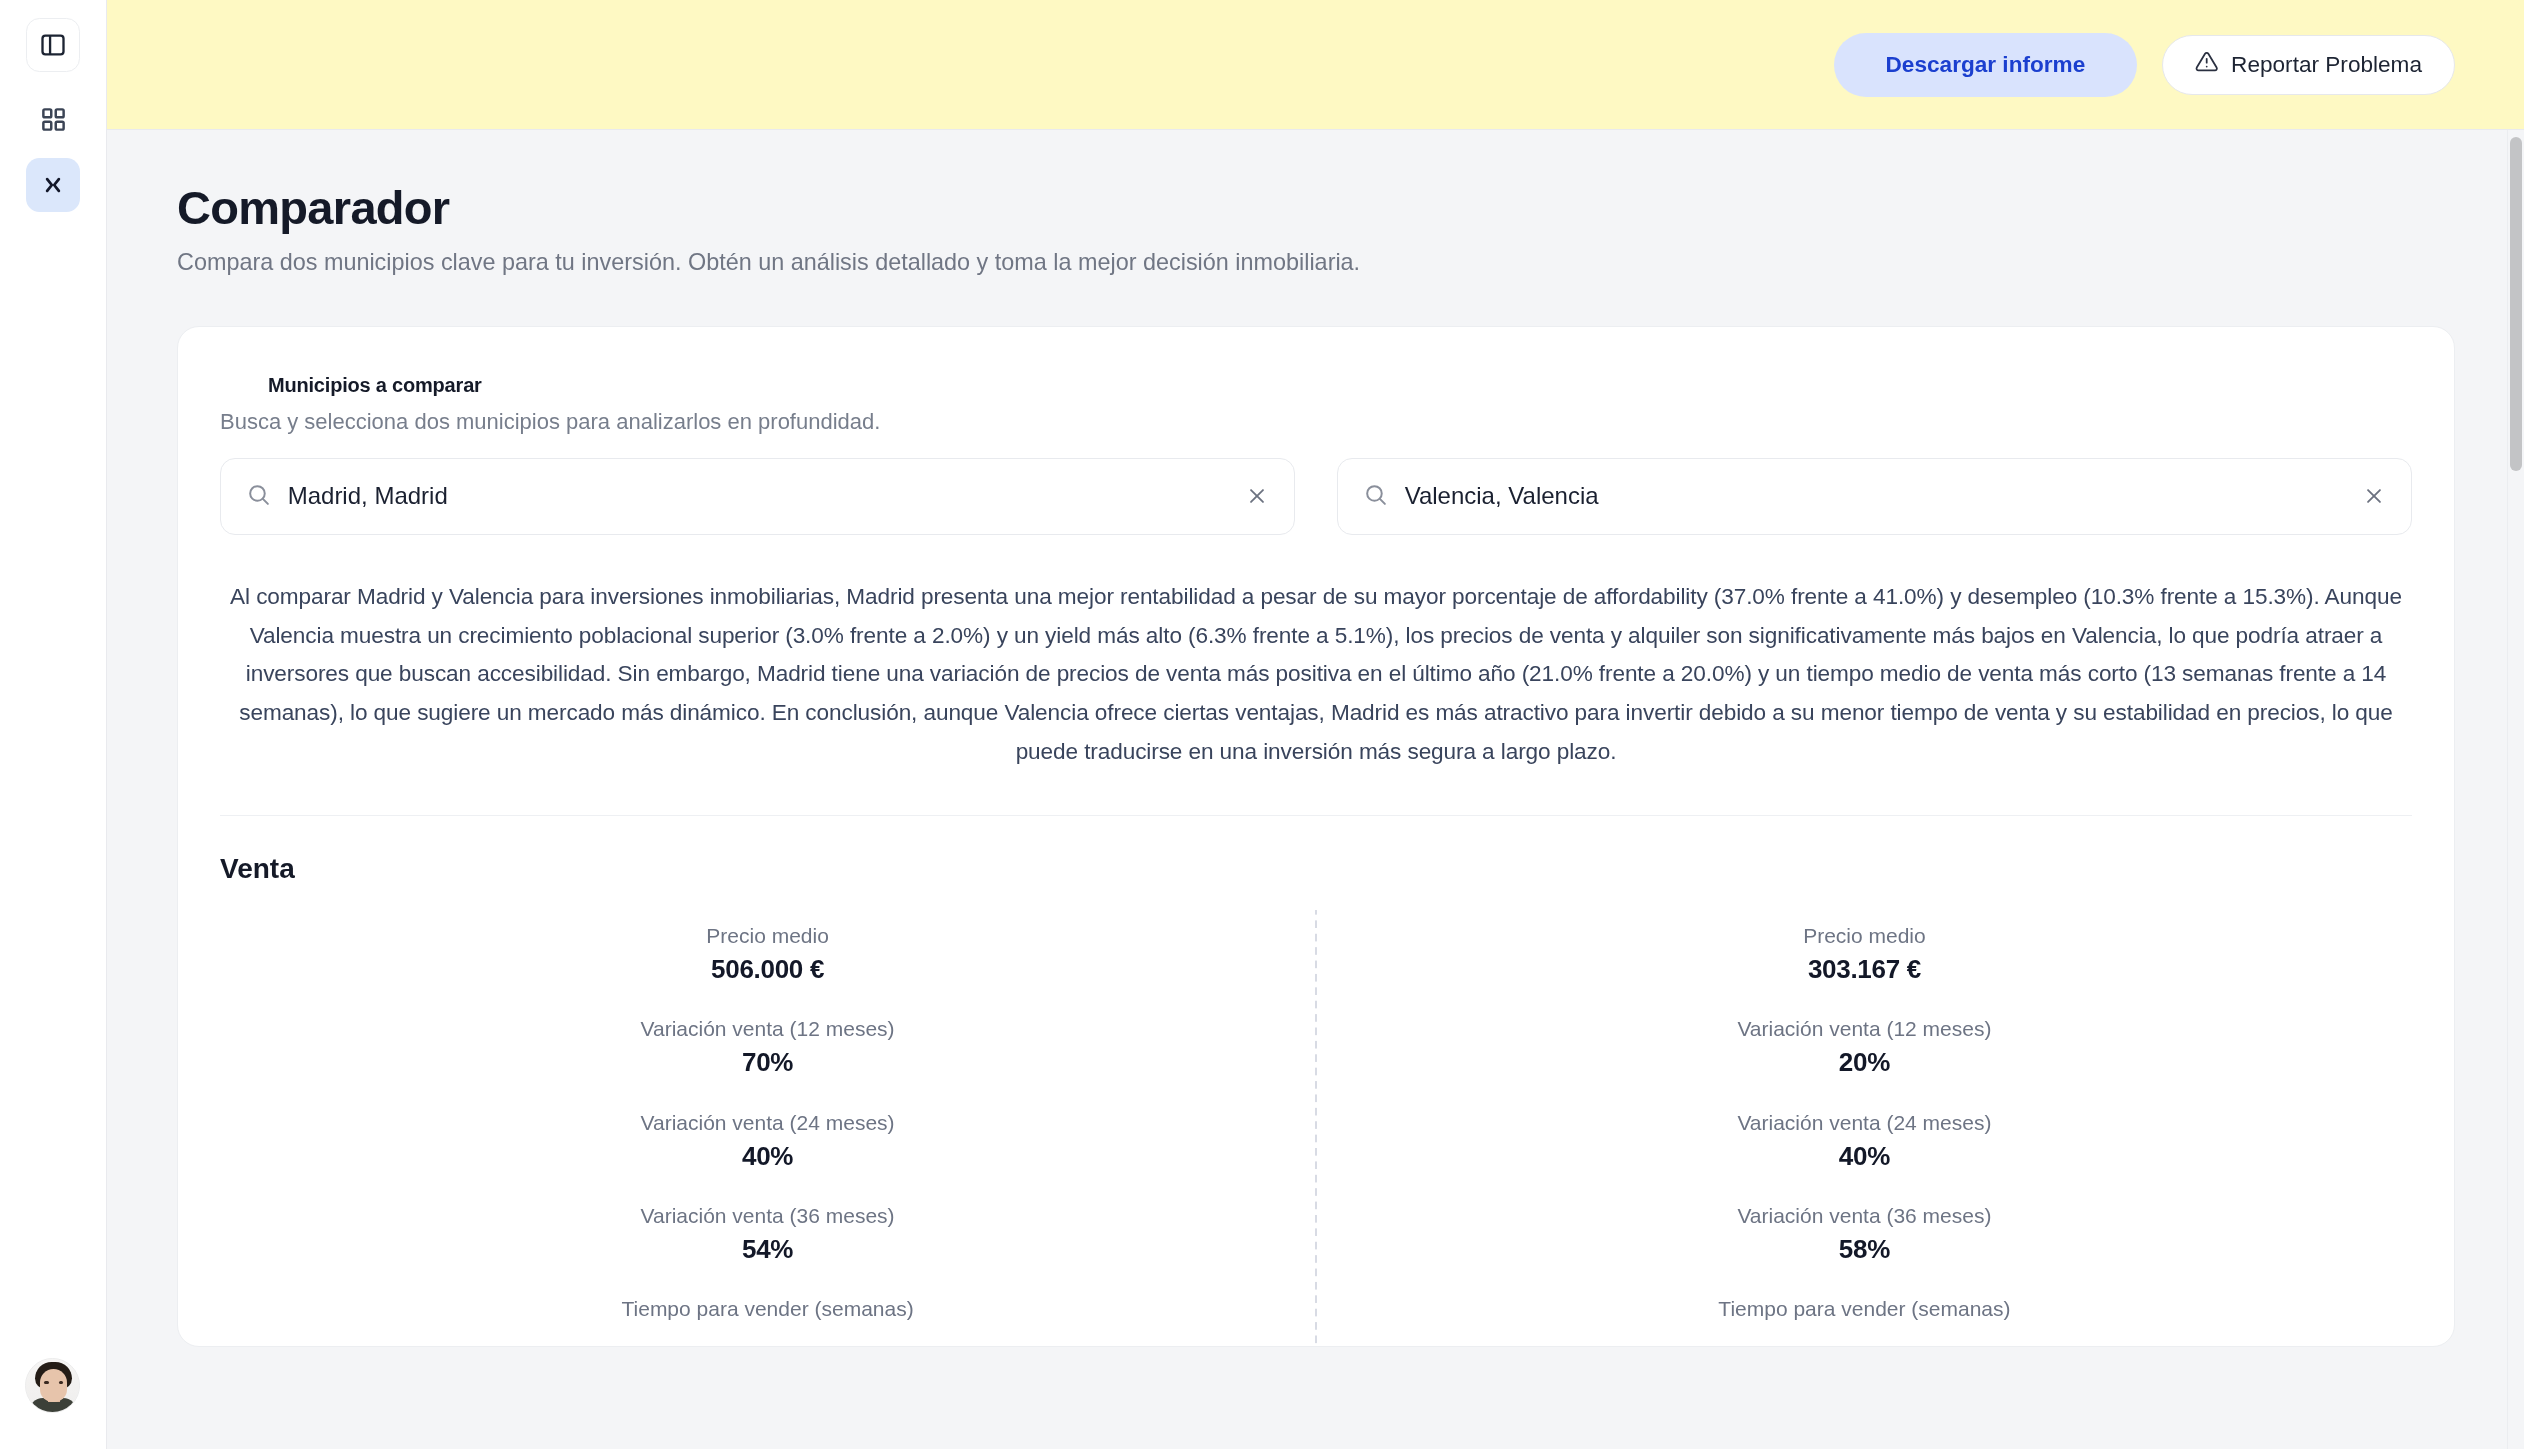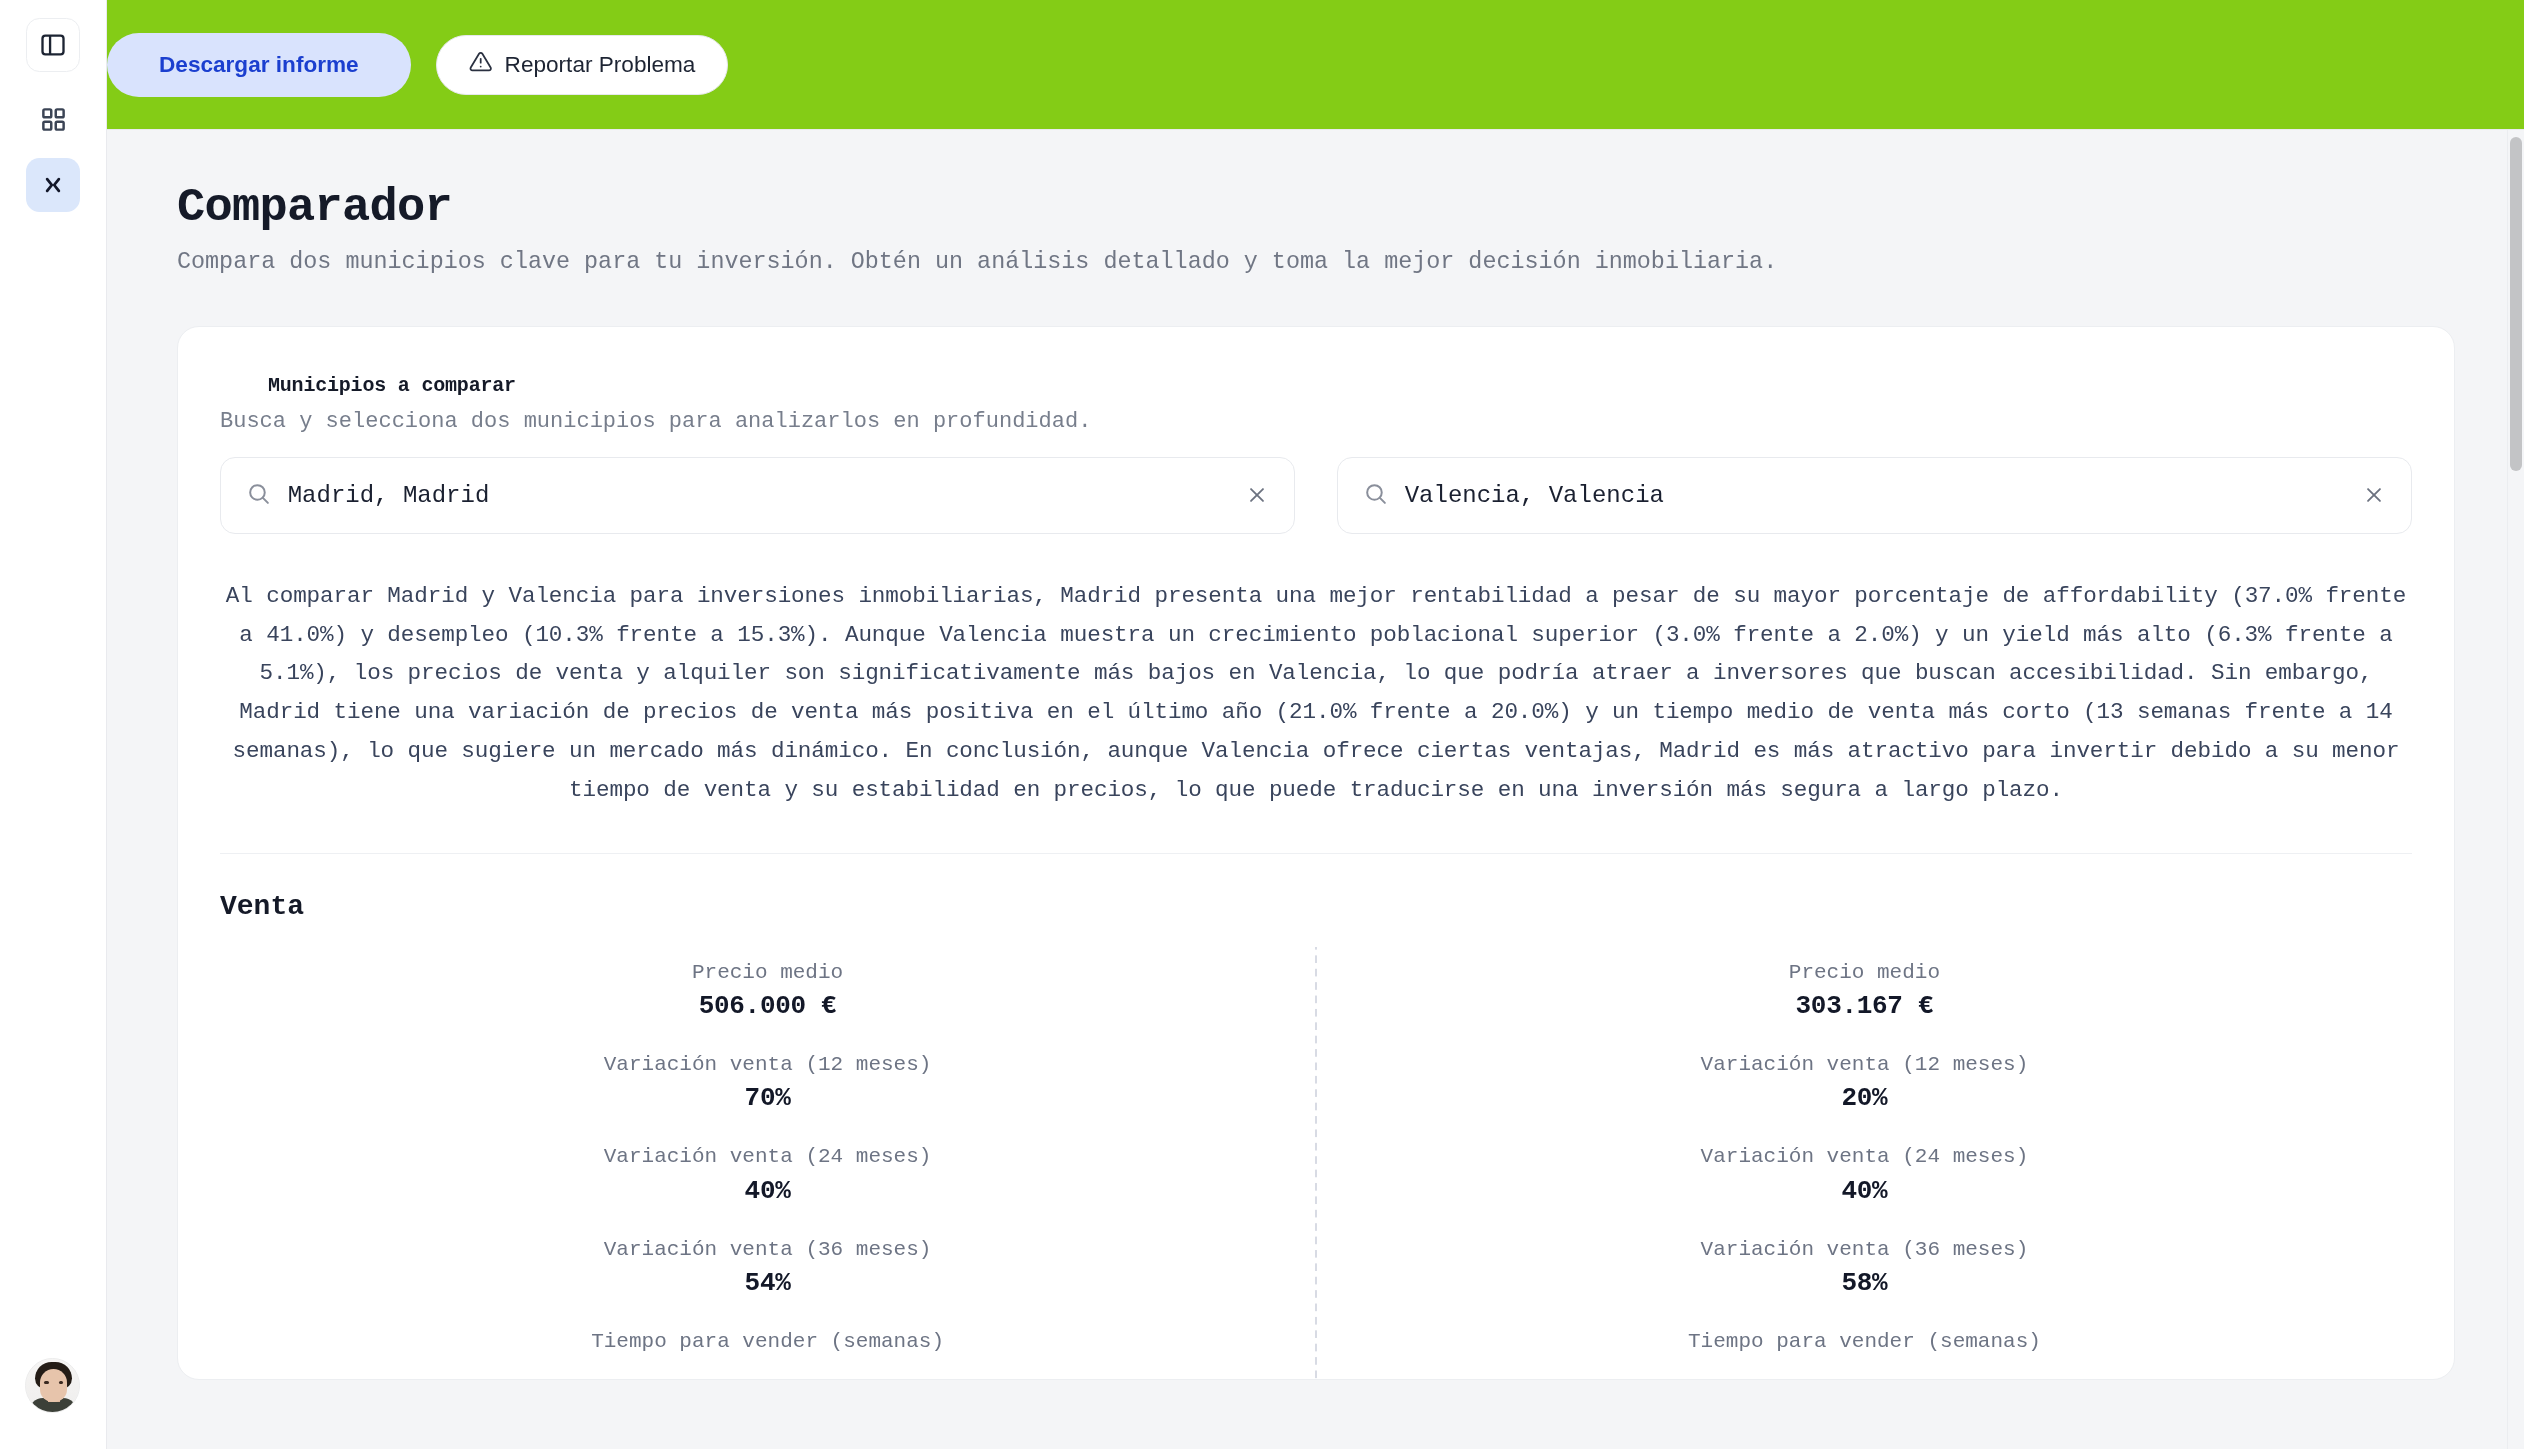--- a/index.html
+++ b/index.html
@@ -89,24 +89,25 @@
   
   .main {
     flex: 1;
     height: 1450px;
     position: relative;
     overflow: hidden;
     background: #f4f5f7;
   }
   .topbar {
     height: 130px;
-    background: #84cc16;
+    background: #fef9c3;
     border-bottom: 1.7px solid #e9eaee;
     display: flex;
     align-items: center;
+    justify-content: flex-end;
     padding-right: 70px;
     gap: 25px;
   }
   .btn-primary {
     background: #d9e3fd;
     color: #1b3fcf;
     font-size: 22.6px;
     font-weight: 700;
     border: none;
     border-radius: 32px;
@@ -133,21 +134,20 @@
     white-space: nowrap;
   }
 
   .scrollarea {
     height: calc(1450px - 130px);
     position: relative;
     padding: 0 0 0 0;
   }
   .content {
     padding: 52px 70px 0 70px;
-    font-family: Liberation Mono, monospace;
   }
   .page-title {
     font-size: 47px;
     font-weight: 700;
     color: #151a28;
     letter-spacing: -0.7px;
     line-height: 1.12;
   }
   .page-sub {
     margin-top: 11.7px;

